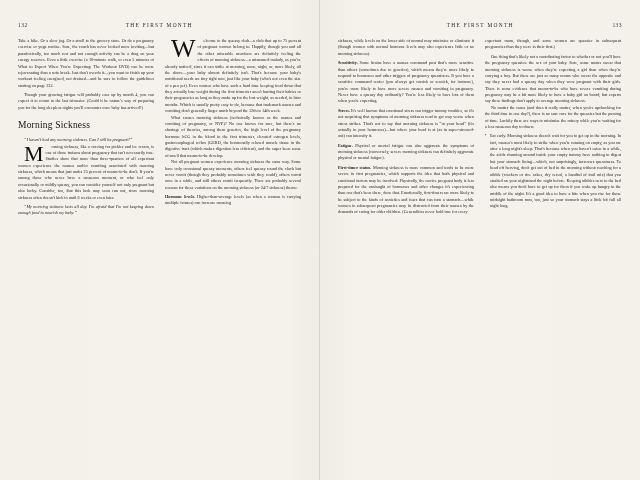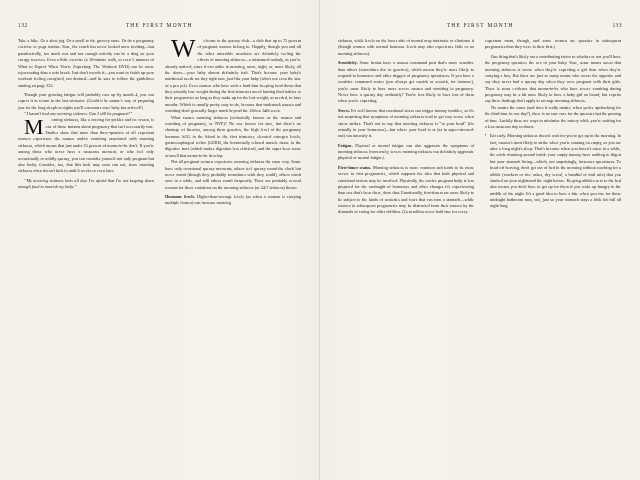--- a/index.html
+++ b/index.html
@@ -151,20 +151,21 @@
   <div class="page left">
     <div class="runhead left">
       <span class="folio">132</span>
       <span class="title">The First Month</span>
     </div>
     <div class="cols">
       <div class="col">
         <p class="noindent">Take a hike. Or a slow jog. Or a stroll to the grocery store. Or do a pregnancy exercise or yoga routine. Sure, the couch has never looked more inviting—but paradoxically, too much rest and not enough activity can be a drag on your energy reserves. Even a little exercise (a 10-minute walk, or even 5 minutes of What to Expect When You're Expecting: The Workout DVD) can be more rejuvenating than a sofa break. Just don't overdo it—you want to finish up your workout feeling energized, not drained—and be sure to follow the guidelines starting on page 232.</p>
         <div class="spacer2"></div>
         <p>Though your growing fatigue will probably ease up by month 4, you can expect it to return in the last trimester. (Could it be nature's way of preparing you for the long sleepless nights you'll encounter once baby has arrived?)</p>
+        <h2 class="section">Morning Sickness</h2>
         <p class="qbox">“I haven't had any morning sickness. Can I still be pregnant?”</p>
         <p class="dropcap-para"><span class="dropcap small">M</span><span>orning sickness, like a craving for pickles and ice cream, is one of those truisms about pregnancy that isn't necessarily true. Studies show that more than three-quarters of all expectant women experience the nausea and/or vomiting associated with morning sickness, which means that just under 25 percent of moms-to-be don't. If you're among those who never have a nauseous moment, or who feel only occasionally or mildly queasy, you can consider yourself not only pregnant but also lucky. Consider, too, that this luck may soon run out, since morning sickness often doesn't kick in until 6 weeks or even later.</span></p>
         <div class="spacer2"></div>
         <p class="qbox">“My morning sickness lasts all day. I'm afraid that I'm not keeping down enough food to nourish my baby.”</p>
       </div>
       <div class="col">
         <p class="dropcap-para"><span class="dropcap">W</span><span>elcome to the queasy club—a club that up to 75 percent of pregnant women belong to. Happily, though you and all the other miserable members are definitely feeling the effects of morning sickness—a misnamed malady, as you've already noticed, since it can strike at morning, noon, night, or, more likely, all the above—your baby almost definitely isn't. That's because your baby's nutritional needs are tiny right now, just like your baby (who's not even the size of a pea yet). Even women who have such a hard time keeping food down that they actually lose weight during the first trimester aren't hurting their babies or their pregnancies as long as they make up for the lost weight, as needed, in later months. Which is usually pretty easy to do, because that trademark nausea and vomiting don't generally linger much beyond the 12th to 14th week.</span></p>
         <p>What causes morning sickness (technically known as the nausea and vomiting of pregnancy, or NVP)? No one knows for sure, but there's no shortage of theories, among them genetics, the high level of the pregnancy hormone hCG in the blood in the first trimester, elevated estrogen levels, gastroesophageal reflux (GERD, the hormonally relaxed muscle tissue in the digestive tract (which makes digestion less efficient), and the super keen sense of smell that moms-to-be develop.</p>
         <p>Not all pregnant women experience morning sickness the same way. Some have only occasional queasy moments, others feel queasy round the clock but never vomit (though they probably sometimes wish they could), others vomit once in a while, and still others vomit frequently. There are probably several reasons for these variations on the morning sickness (or 24/7 sickness) theme:</p>
         <div class="spacer2"></div>

